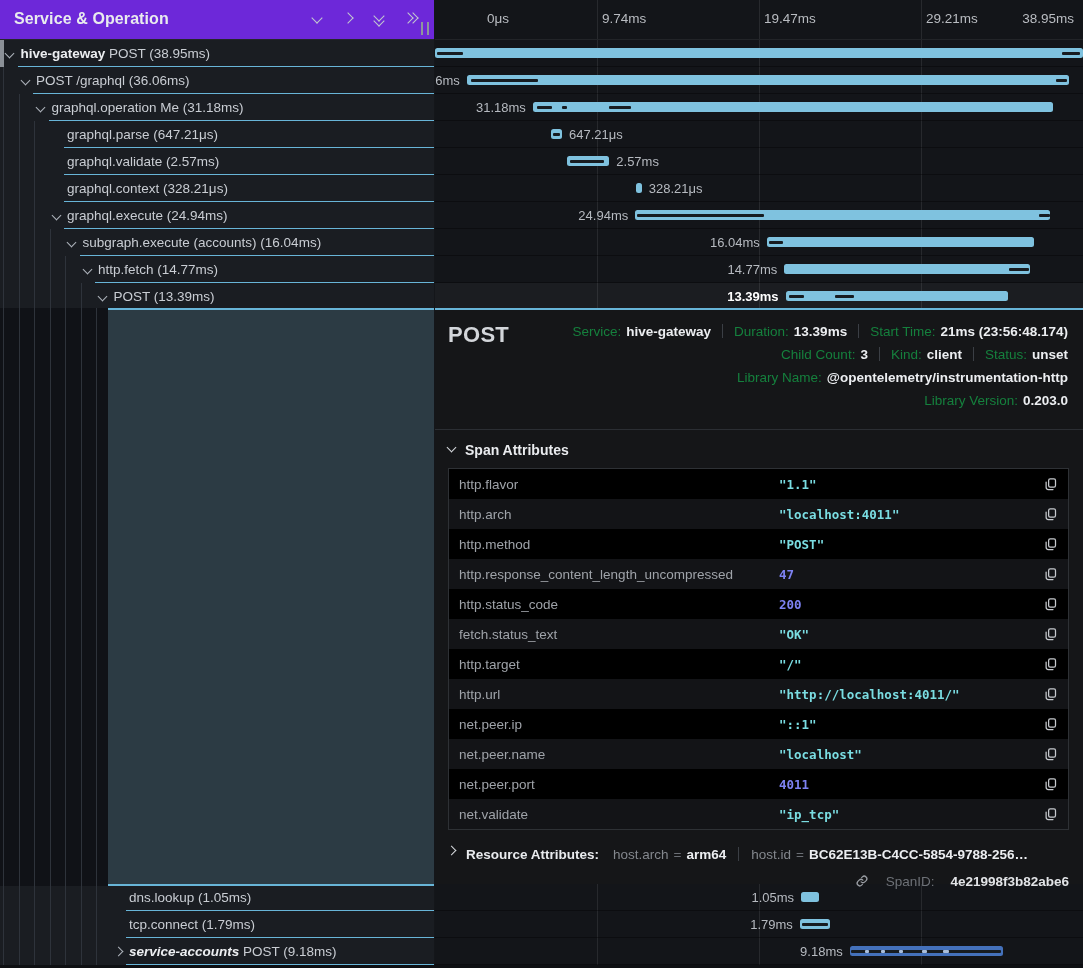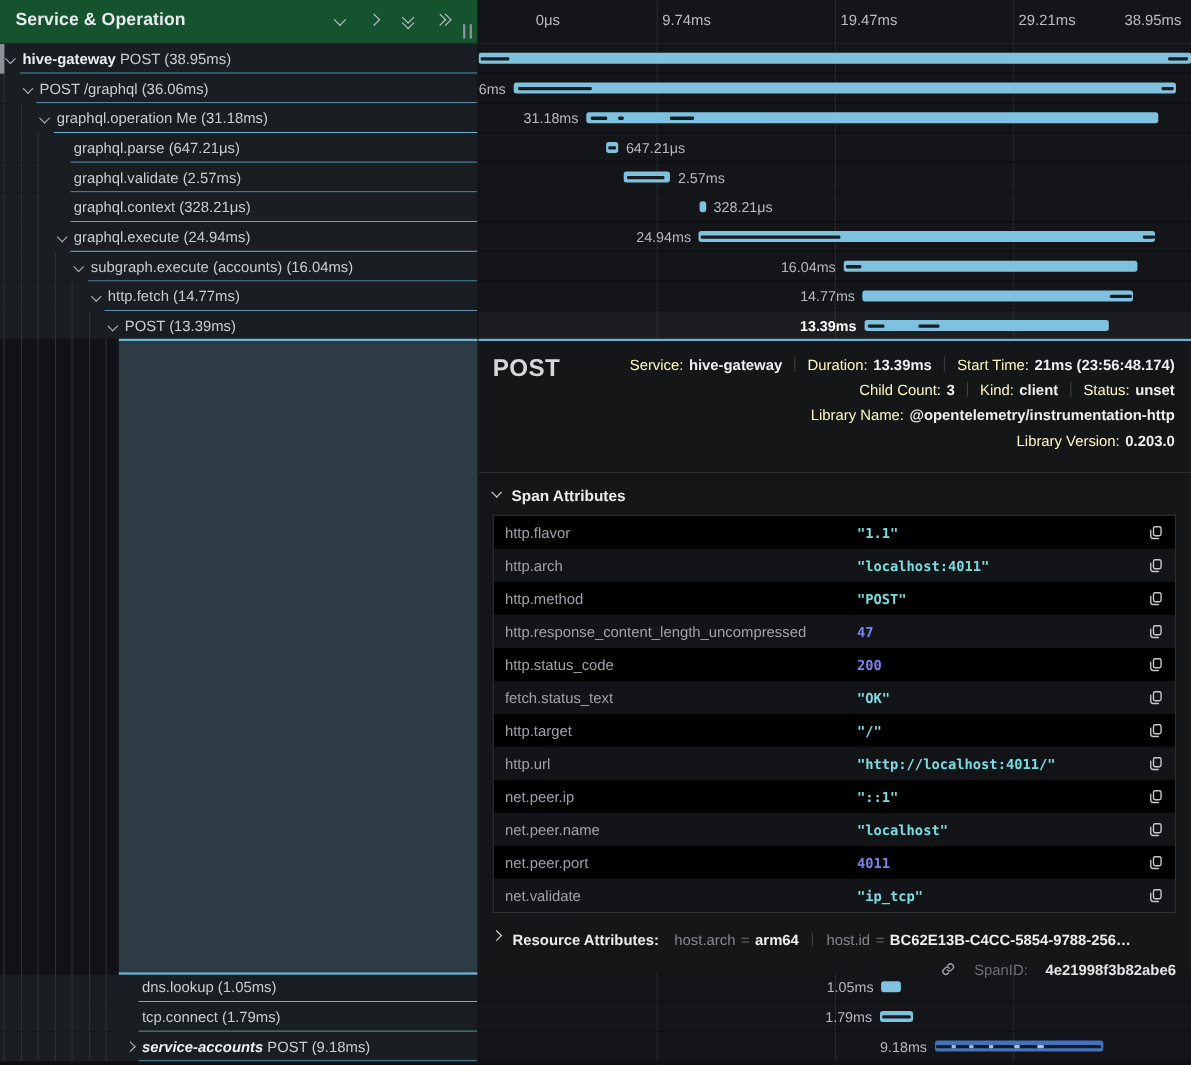--- a/index.html
+++ b/index.html
@@ -4,21 +4,21 @@
 <style>
   * { margin:0; padding:0; box-sizing:border-box; }
   html,body { background:#0b0d10; }
   .app {
     position:relative; width:1083px; height:968px; overflow:hidden;
     background:#14161a; font-family:"Liberation Sans", sans-serif;
     -webkit-font-smoothing:antialiased; color:#ccd0d6;
   }
   
   .left-pane { position:absolute; left:0; top:0; width:434px; height:968px; background:#121419; border-right:1px solid #04060a; }
-  .left-header { position:absolute; left:0; top:0; width:434px; height:40px; background:#14532d; border-bottom:1px solid #25272b; }
+  .left-header { position:absolute; left:0; top:0; width:434px; height:40px; background:#6d28d9; border-bottom:1px solid #25272b;text-align:right; }
   .left-title { position:absolute; left:14px; top:10px; font-size:16px; font-weight:700; color:#e9ebee; letter-spacing:.1px; }
   .hdr-icons { position:absolute; right:24px; top:12px; display:flex; gap:17px; align-items:center; }
   .icon-btn { position:relative; width:14px; height:14px; cursor:pointer; }
   .chev { position:absolute; width:8px; height:8px; }
   .chev::before { content:""; position:absolute; width:7px; height:7px; border-right:1.7px solid #c3c8cf; border-bottom:1.7px solid #c3c8cf; }
   .chev.down::before  { transform:rotate(45deg); }
   .chev.right::before { transform:rotate(-45deg); }
   .grip { position:absolute; left:421px; top:22px; width:8px; height:13px;
           border-left:2px solid #8f959d; border-right:2px solid #8f959d; cursor:col-resize; }
   .tree-scroll-thumb { position:absolute; left:0; top:40px; width:4px; height:27px; background:#8b9097; z-index:6; }
@@ -52,21 +52,21 @@
   .bar-label { position:absolute; top:6px; font-size:13px; color:#b6bac0; white-space:nowrap; }
   .bar-label.strong { color:#ffffff; font-weight:700; }
 
   
   .detail-panel { position:absolute; left:0; top:308px; width:648px; height:576px;
      background:#151618; border-top:2px solid #68b5d8; z-index:2; }
   .detail-head { position:relative; height:120px; border-bottom:1px solid #2b2e33; }
   .detail-title { position:absolute; left:13px; top:12px; font-size:22px; font-weight:600; color:#d3d6da; letter-spacing:.3px; }
   .meta-block { position:absolute; right:15px; top:11px; display:flex; flex-direction:column; align-items:flex-end; gap:3px; }
   .meta-line { display:flex; align-items:center; height:20px; font-size:13.5px; }
-  .meta-label { color:#fef9c3; margin-right:5px; }
+  .meta-label { color:#15803d; margin-right:5px; }
   .meta-value { color:#eceef1; font-weight:700; }
   .meta-sep { width:1px; height:14px; background:#3b3f45; margin:0 11px; }
 
   .attr-section { padding:9px 14px 0 13px; }
   .section-title-row { display:flex; align-items:center; gap:9px; height:22px; margin-bottom:7px; cursor:pointer; }
   .section-title-row .chev { position:relative; top:-2px; }
   .section-title-row .chev::before { width:6px; height:6px; border-color:#d7dade; border-width:1.8px; }
   .section-title { font-size:14px; font-weight:700; color:#e9ebee; }
 
   .attr-table { border:1px solid #2e3135; }

